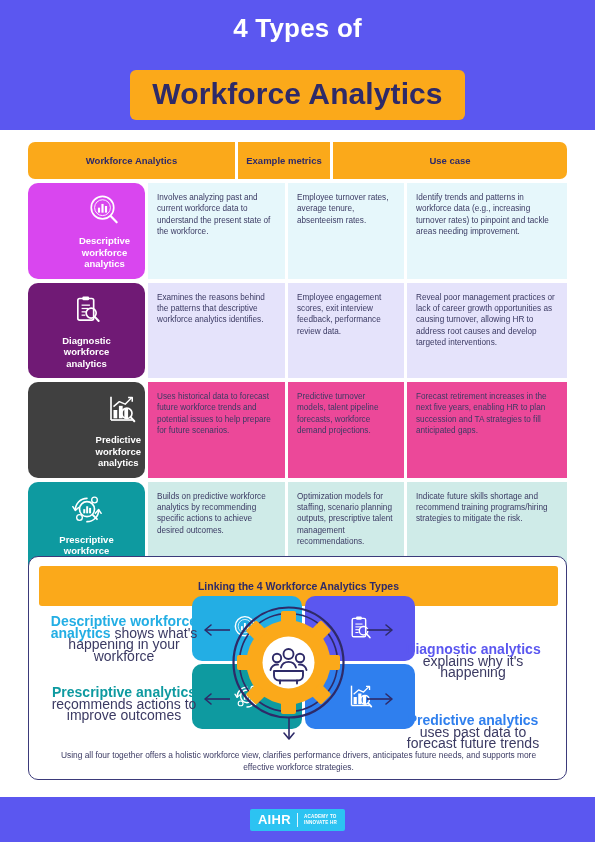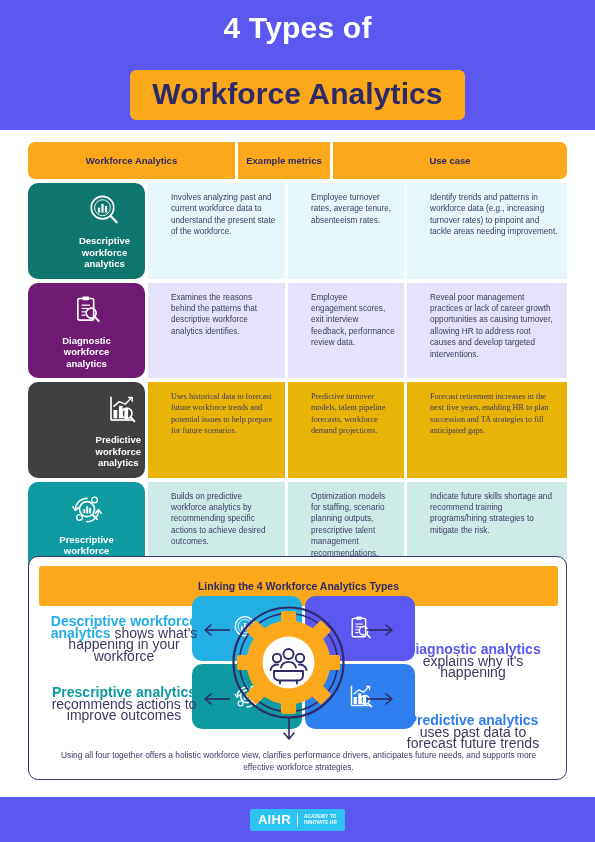--- a/index.html
+++ b/index.html
@@ -26,21 +26,21 @@
     width: 595px;
     height: 130px;
     background: #5B57F0;
     display: flex;
     flex-direction: column;
     align-items: center;
     justify-content: center;
   }
   .header-line1 {
     color: #ffffff;
-    font-size: 30px;
+    font-size: 26px;
     font-weight: bold;
     letter-spacing: 0.2px;
     line-height: 34px;
     margin-bottom: 25px;
   }
   .header-badge {
     background: #FBA91A;
     border-radius: 6px;
     padding: 6px 22px 8px 22px;
   }
@@ -101,33 +101,33 @@
   .cat-label {
     font-size: 9.5px;
     font-weight: bold;
     line-height: 11.5px;
     text-align: center;
   }
   .body-cell {
     font-size: 8.2px;
     line-height: 11.4px;
     color: #3B3A63;
-    padding: 9px 9px 9px 23px;
+    padding: 9px 9px 9px 9px;
   }
   .bc0 { width: 137px; }
   .bc1 { width: 116px; }
   .bc2 { flex: 1; }
 
   
-  .row1 .cat-cell { background: #0f766e; padding-left: 40px; }
+  .row1 .cat-cell { background: #d946ef; padding-left: 40px; }
   .row1 .body-cell { background: #E6F7FB; }
   .row2 .cat-cell { background: #701a75; }
   .row2 .body-cell { background: #E5E3FB; }
   .row3 .cat-cell { background: #404040; align-items: flex-end; }
-  .row3 .body-cell { background: #eab308; font-family: Liberation Serif, serif; }
+  .row3 .body-cell { background: #ec4899; }
   .row4 .cat-cell { background: #0E9AA0; }
   .row4 .body-cell { background: #CFEBE8; }
 
   
   .panel {
     position: absolute;
     left: 28px; top: 556px;
     width: 539px;
     height: 224px;
     border: 1.4px solid #3B3A7A;

